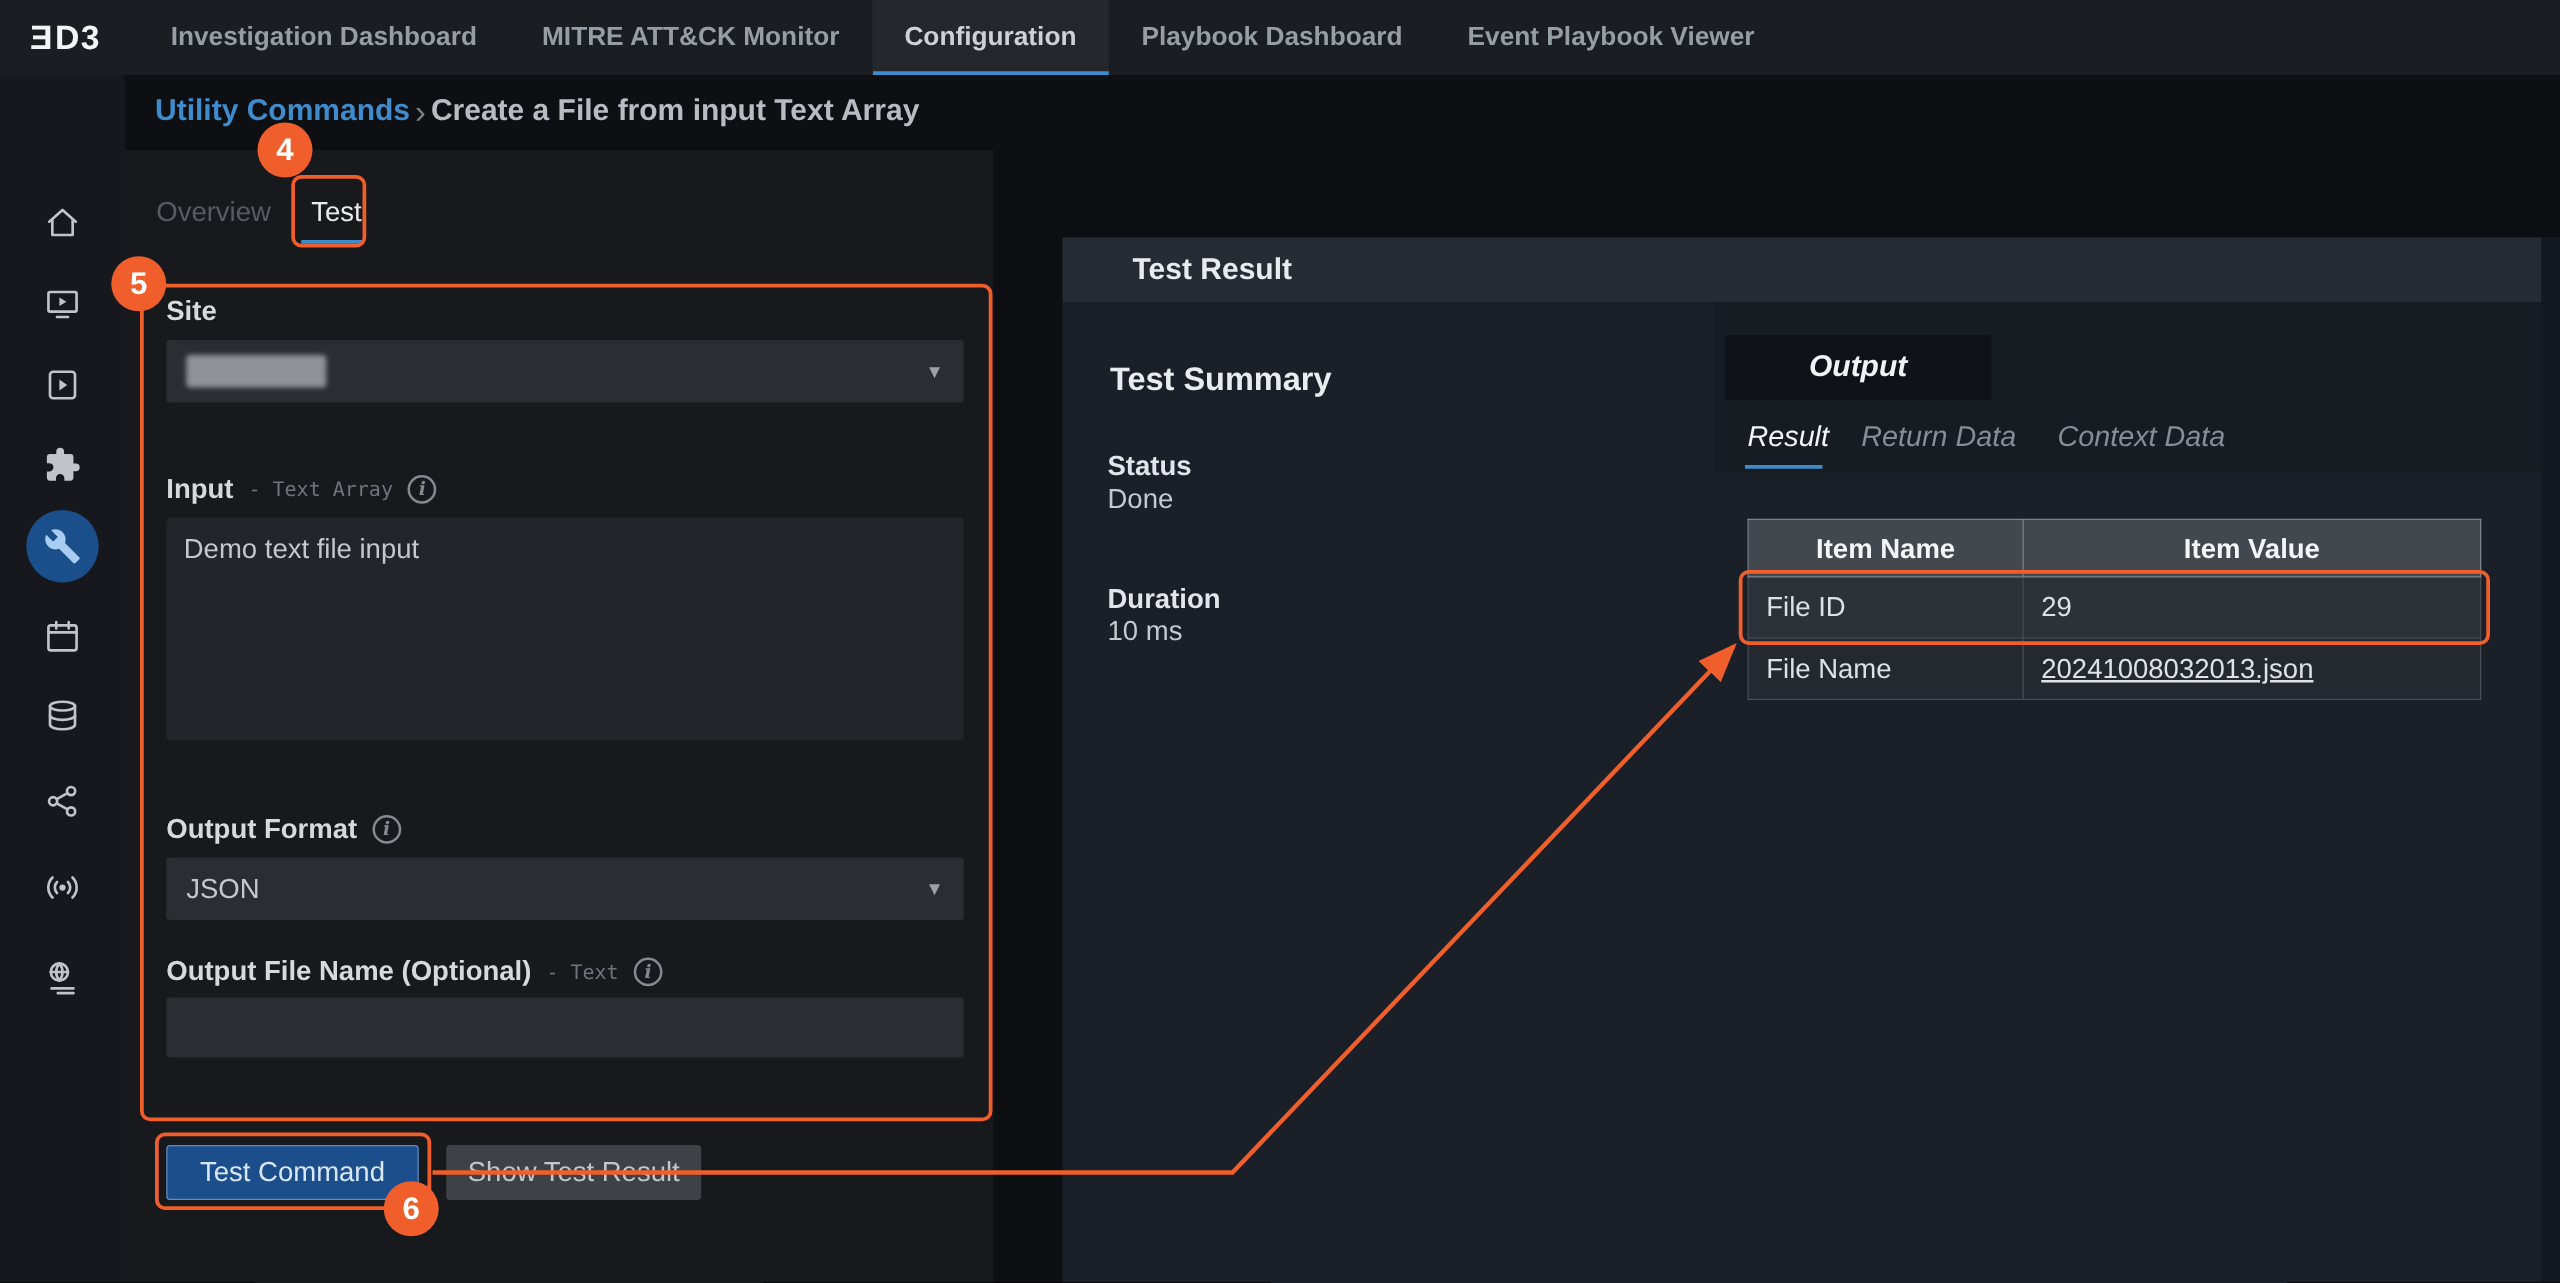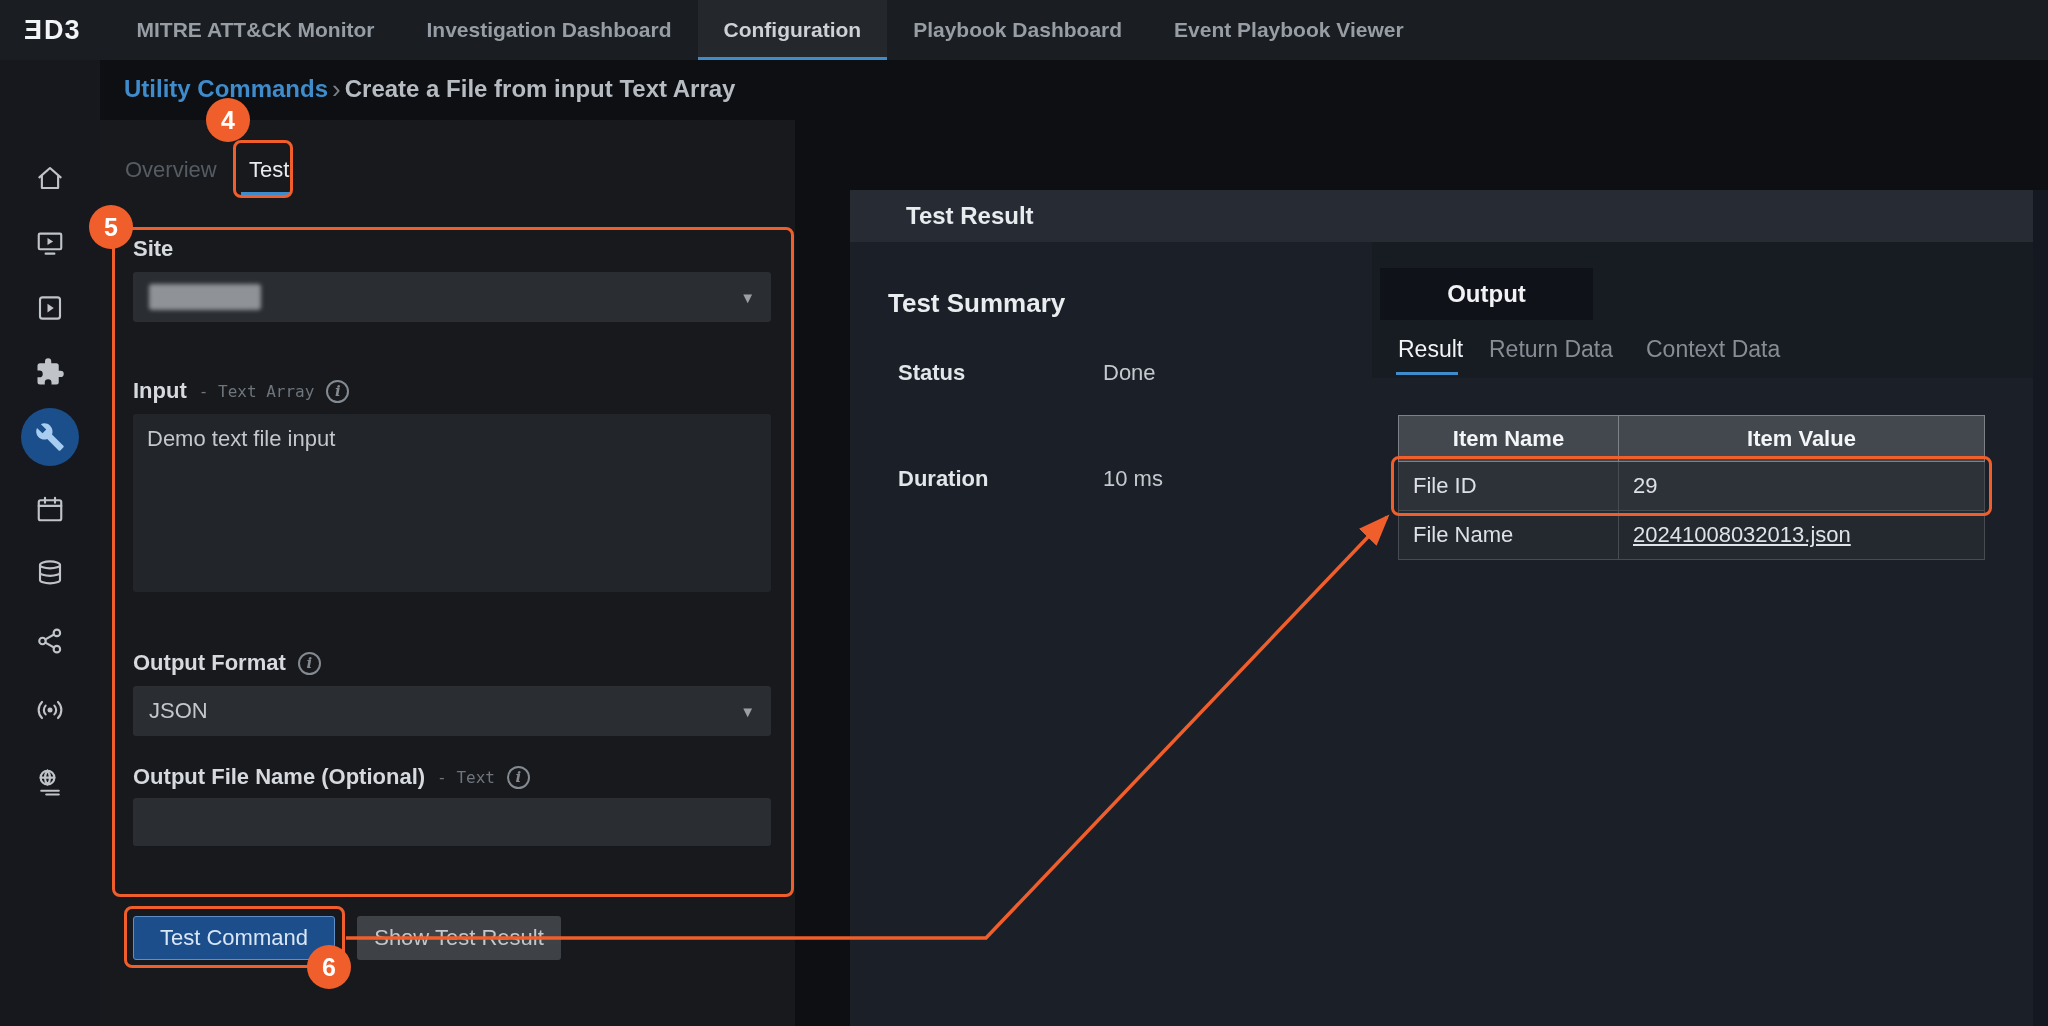--- a/index.html
+++ b/index.html
@@ -80,26 +80,26 @@
 
   
   .result-header { position:absolute; left:850px; top:190px; width:1198px; height:52px;
     background:#272c34; display:flex; align-items:center; padding-left:56px;
     font-size:24px; font-weight:bold; color:#e9ecef; z-index:2; }
   .result-body { position:absolute; left:850px; top:242px; width:1198px; height:784px;
     background:#1b2028; z-index:2; }
 
   .sum-title { position:absolute; left:38px; top:46px; font-size:26px;
     font-weight:bold; color:#eaedf0; }
-  .sum-row { position:absolute; left:48px; display:flex; font-size:22px; }
+  .sum-row { position:absolute; left:36px; display:flex; font-size:22px;flex-direction:column; }
   .sum-label { width:205px; font-weight:bold; color:#e2e6ea; }
   .sum-value { color:#c4c9ce; }
 
   .output-strip { position:absolute; left:522px; top:0; width:676px; height:136px;
-    background:#171b22; }
+    background:#171b22;font-style:italic; }
   .output-tab { position:absolute; left:8px; top:26px; width:213px; height:52px;
     background:#0f1218; color:#f0f2f4; font-size:24px; font-weight:bold;
     display:flex; align-items:center; justify-content:center; cursor:pointer; }
   .subtab { position:absolute; top:94px; font-size:23px; color:#878d94; cursor:pointer; }
   .subtab.active { color:#f2f4f6;text-align:center; }
   .subtab-underline { position:absolute; left:24px; top:130px; width:62px; height:3px;
     background:#3f8ccd; }
 
   .rtable { position:absolute; left:548px; top:173px; border-collapse:collapse;
     font-size:22px; }
@@ -136,22 +136,22 @@
 <body>
 
 <div class="screen">
 
   <div class="topnav">
     <div class="logo">
       <span class="mark">Ǝ</span>
       <span>D3</span>
     </div>
     <div class="nav-items">
+      <div class="nav-item">Investigation Dashboard</div>
       <div class="nav-item">MITRE ATT&amp;CK Monitor</div>
-      <div class="nav-item">Investigation Dashboard</div>
       <div class="nav-item active">Configuration</div>
       <div class="nav-item">Playbook Dashboard</div>
       <div class="nav-item">Event Playbook Viewer</div>
     </div>
   </div>
 
   <div class="breadcrumb">
     <span class="crumb-parent">Utility Commands</span>
     <span class="crumb-sep">›</span>
     <span class="crumb-current">Create a File from input Text Array</span>

